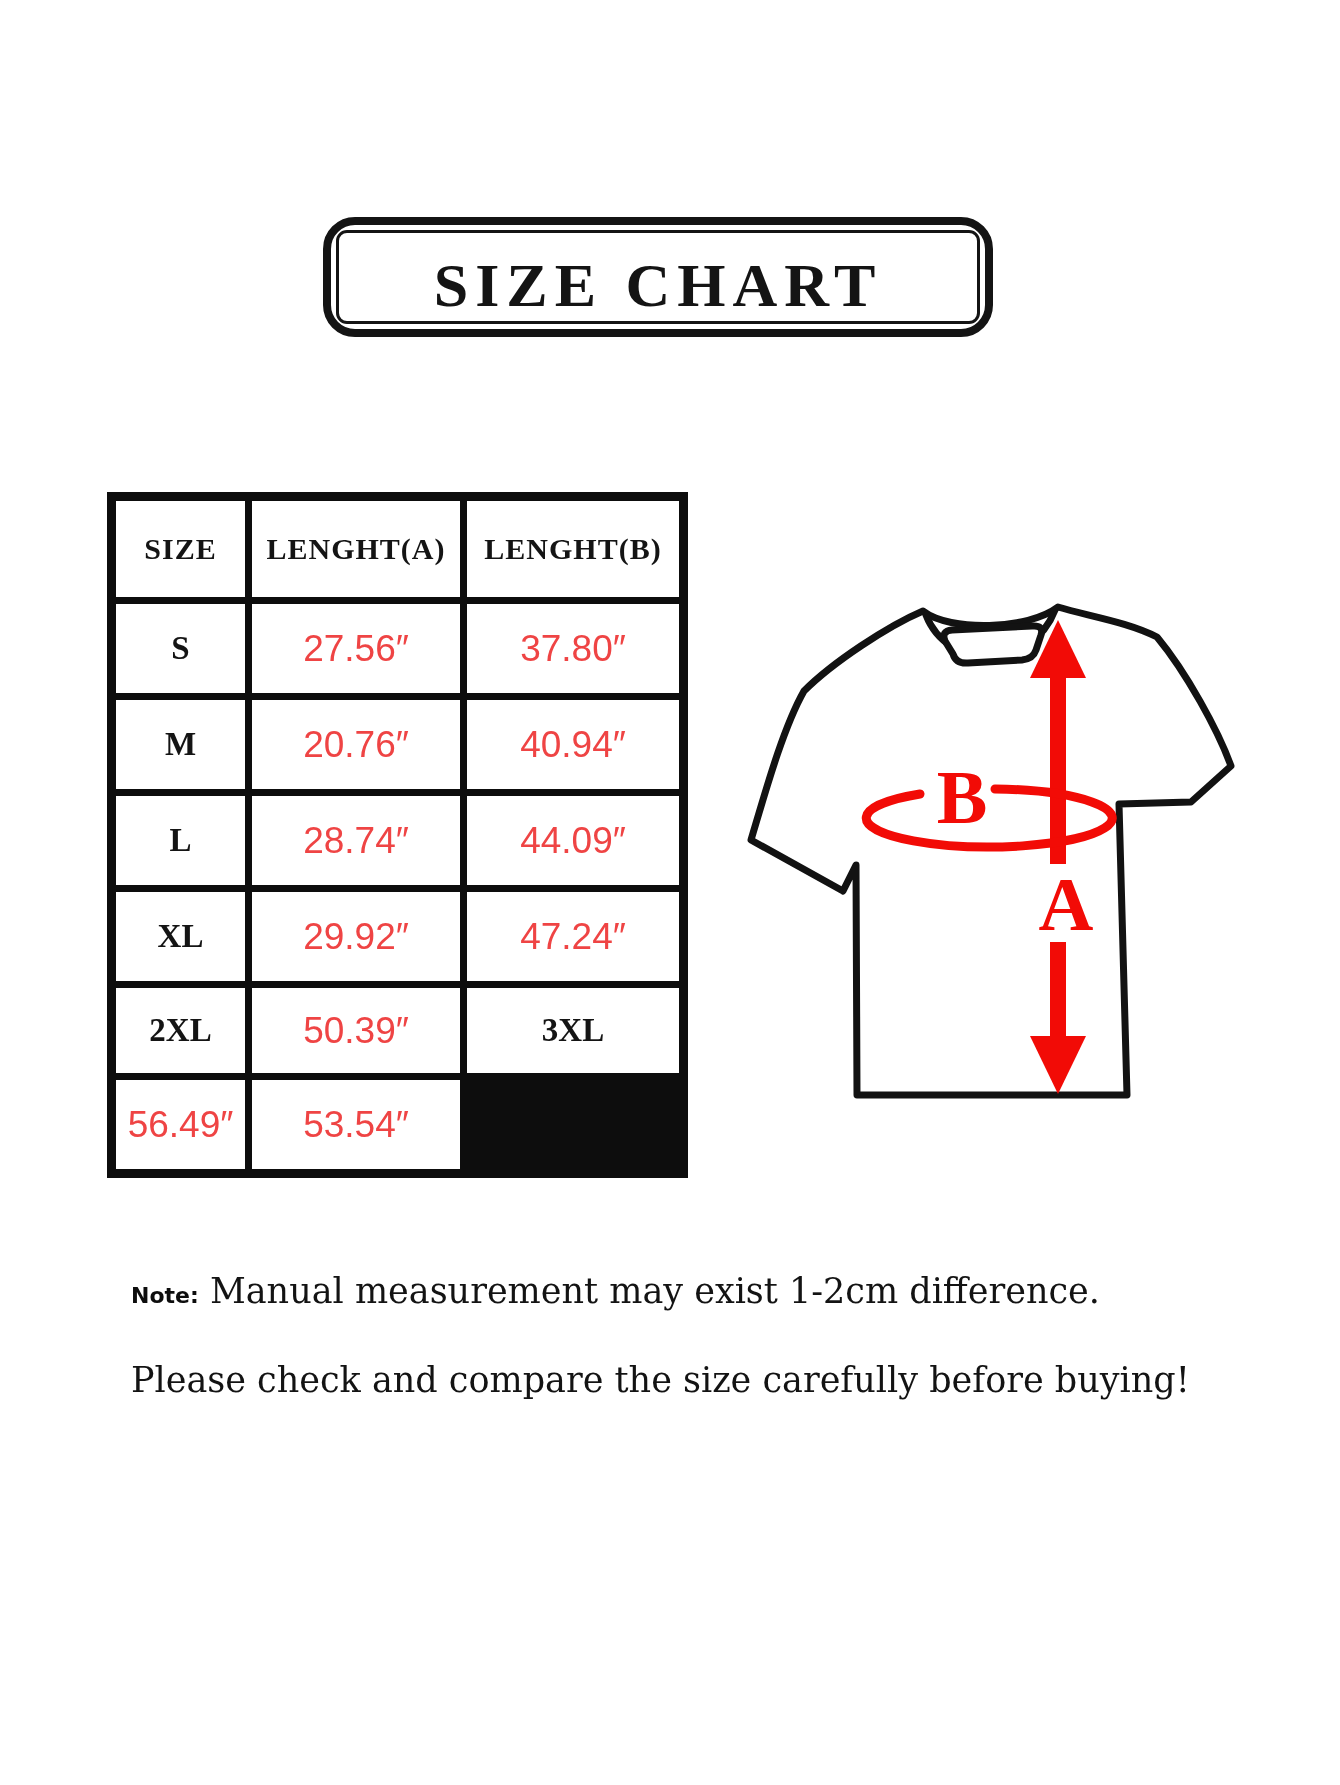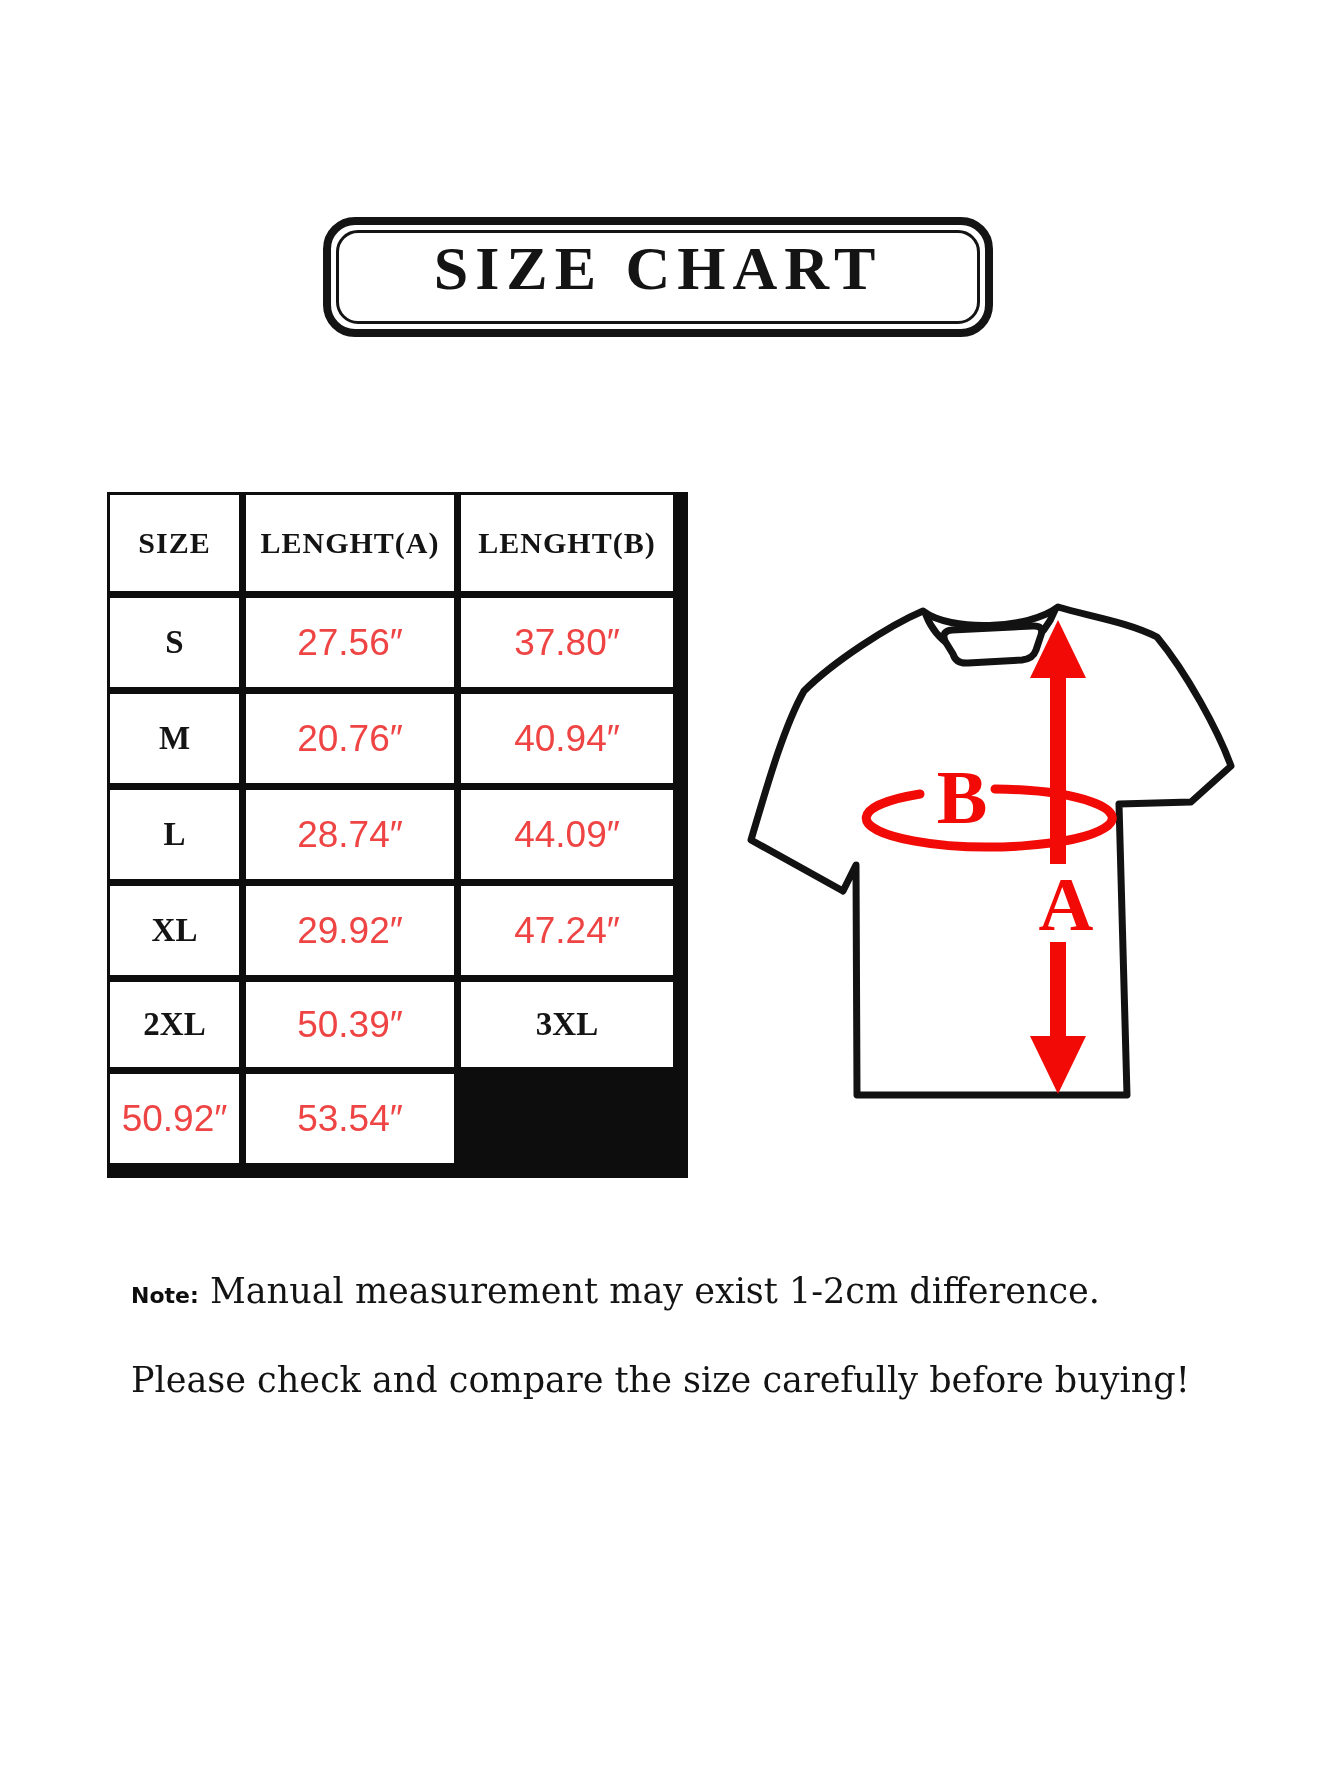--- a/index.html
+++ b/index.html
@@ -15,40 +15,40 @@
   
   .title-box {
     position:absolute; left:323px; top:217px;
     width:670px; height:120px;
     border:8px solid #141414; border-radius:32px;
     box-sizing:border-box; padding:5px;
     background:#ffffff;
   }
   .title-box-inner {
     width:100%; height:100%;
-    border:3px solid #141414; border-radius:22px;
+    border:3px solid #141414; border-radius:11px;
     box-sizing:border-box;
-    display:flex; align-items:flex-start; justify-content:center;
+    display:flex; align-items:flex-end; justify-content:center;
   }
   .title-text {
     margin:0;
     font-family:"Liberation Serif","DejaVu Serif",serif;
     font-weight:bold; font-size:62px; letter-spacing:7px;
     color:#141414; white-space:nowrap;
   }
 
   
   .size-table {
     position:absolute; left:107px; top:492px;
     width:581px; height:686px;
     box-sizing:border-box;
     display:grid;
     grid-template-columns:129px 208px 212px;
     grid-template-rows:96px 89px 89px 89px 89px 85px 89px;
-    gap:7px; padding:3px;
+    gap:7px; padding:9px;
     background:#0d0d0d;
   }
   .cell {
     background:#ffffff;
     display:flex; align-items:center; justify-content:center;
     overflow:hidden;
   }
   .cell.head {
     font-family:"Liberation Serif","DejaVu Serif",serif;
     font-weight:bold; font-size:30px; letter-spacing:1px;
@@ -112,21 +112,21 @@
     <div class="cell value">44.09″</div>
 
     <div class="cell size-label">XL</div>
     <div class="cell value">29.92″</div>
     <div class="cell value">47.24″</div>
 
     <div class="cell size-label">2XL</div>
     <div class="cell value">50.39″</div>
 
     <div class="cell size-label">3XL</div>
-    <div class="cell value">50.92″</div>
+    <div class="cell value">56.49″</div>
     <div class="cell value">53.54″</div>
   </div>
 
   <div class="tshirt-wrap">
     <svg width="690" height="620" viewBox="0 0 690 620" xmlns="http://www.w3.org/2000/svg">
 
       <g fill="#ffffff" stroke="#121212" stroke-width="7" stroke-linejoin="round" stroke-linecap="round">
         <path d="
           M 273 101
           C 300 122 378 120 408 97

